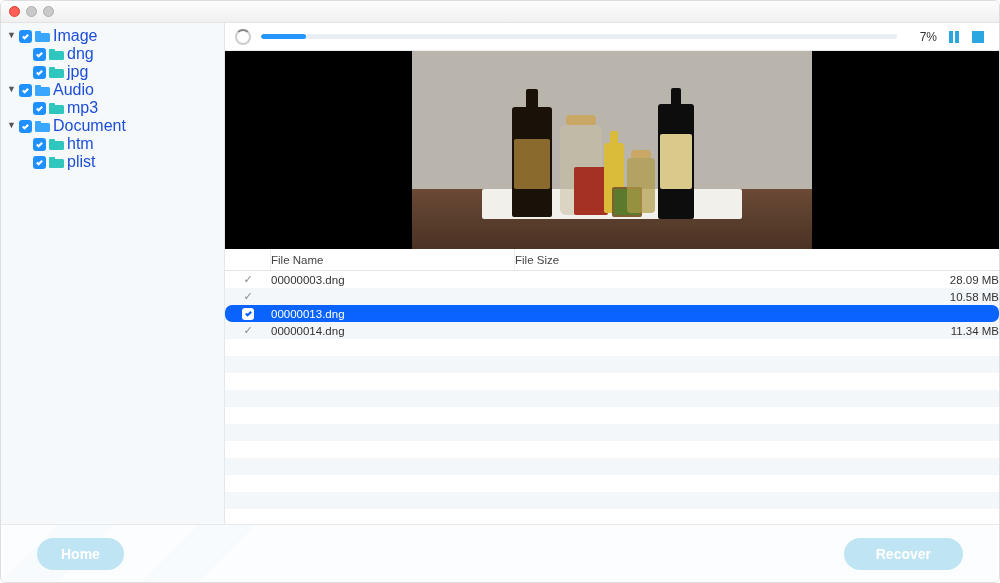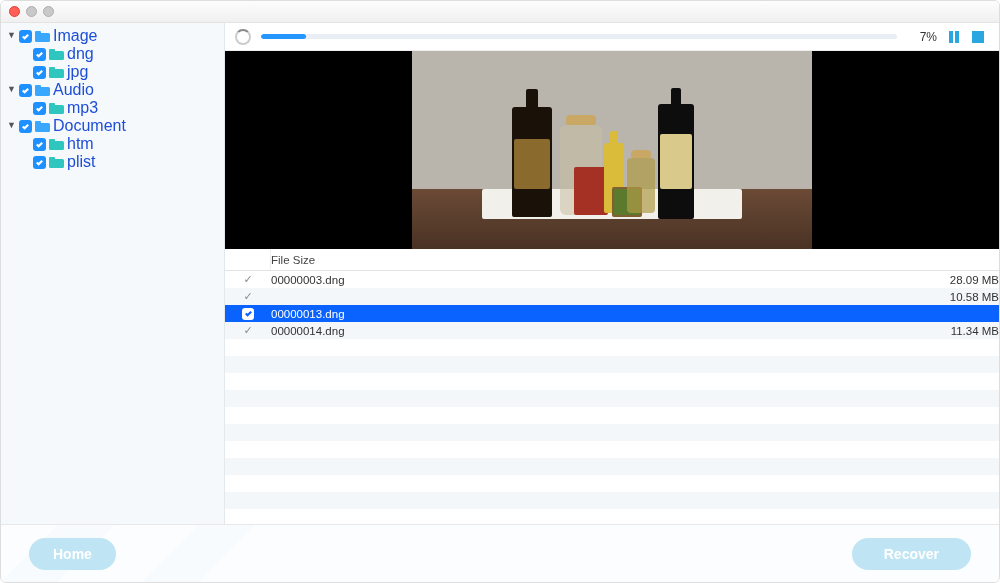--- a/index.html
+++ b/index.html
@@ -53,26 +53,26 @@
   .list{ flex:1; display:flex; flex-direction:column; min-height:0;}
   .list-header{ display:flex; height:22px; background:#fff; border-bottom:1px solid #e3e3e3; align-items:center; font-size:11.5px; color:#444;}
   .col-chk{ width:46px;}
   .col-name{ width:244px; padding-left:0;}
   .col-size{ flex:1; padding-left:0;text-align:right;}
   .hdr-cell{border-right:1px solid #eee; height:100%; display:flex; align-items:center;}
   .rows{ flex:1; overflow:auto; background: repeating-linear-gradient(#fff 0 17px,#f4f7f9 17px 34px);}
   .row{ display:flex; height:17px; align-items:center; font-size:11.5px;}
   .row .col-chk{ display:flex; justify-content:center;}
   .row .cmark{ color:#888; font-size:11px;}
-  .row.selected{ background:#0a63ff; color:#fff;}
+  .row.selected{ background:#0a63ff; color:#fff;border-radius:7px;}
   .row.selected .cmark-box{ background:#fff;}
   .row.selected .cmark-box svg{stroke:#0a63ff;}
   .cmark-box{width:12px;height:12px;border-radius:3px;display:flex;align-items:center;justify-content:center;}
   
-  .footer{ height:58px; border-top:1px solid #e8e8e8; display:flex; align-items:center; justify-content:space-between; padding:0 28px;
+  .footer{ height:58px; border-top:1px solid #e8e8e8; display:flex; align-items:center; justify-content:space-between; padding:0 36px;
     background:
       linear-gradient(135deg, transparent 0 40px, #f7fbfd 40px 80px, transparent 80px 140px, #f7fbfd 140px 180px, transparent 180px),
       #fbfdfe;}
   .btn{ border:none; border-radius:18px; padding:8px 24px; font-size:14px; font-weight:600; color:#fff; cursor:pointer;}
   .btn-home{ background:#bfe5f4;}
   .btn-recover{ background:#bfe5f4; padding:8px 32px;}
 </style>
 </head>
 <body>
 
@@ -201,20 +201,21 @@
           <div class="can2"></div>
           <div class="bottle jar2"></div>
           <div class="bottle b3"></div>
             <div class="b3lbl"></div>
         </div>
       </div>
 
       <div class="list">
         <div class="list-header">
           <div class="hdr-cell col-chk"></div>
+          <div class="hdr-cell col-name">File Name</div>
           <div class="hdr-cell col-size" style="border-right:none">File Size</div>
         </div>
         <div class="rows" id="rows">
             <div class="row">
               <div class="col-chk">
                 <span class="cmark">✓</span>
               </div>
               <div class="col-name">00000003.dng</div>
               <div class="col-size">28.09 MB</div>
             </div>

